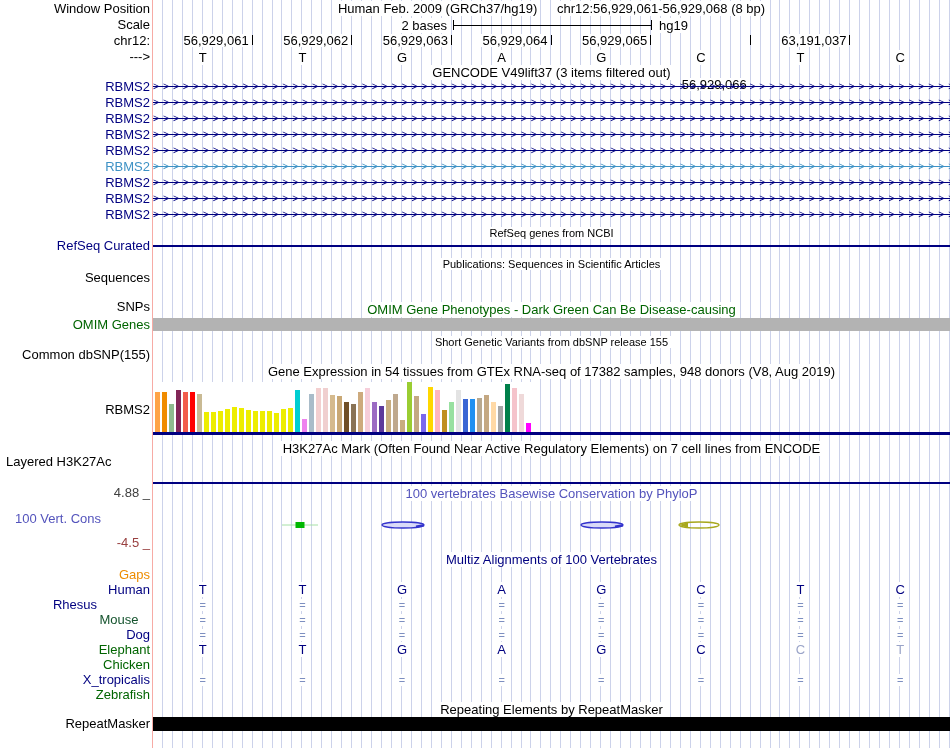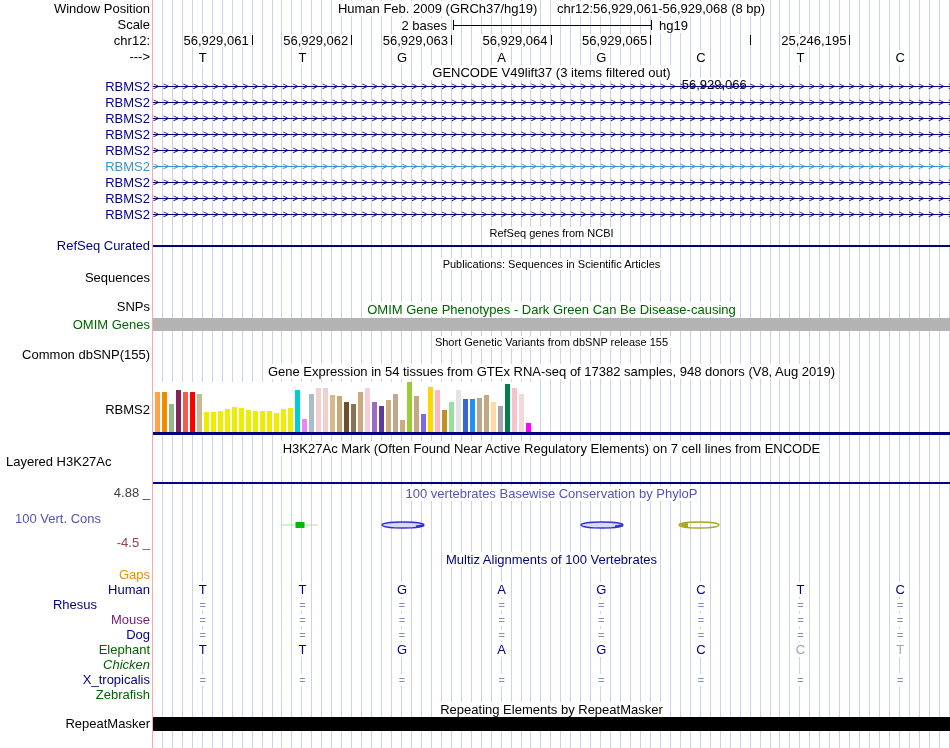--- a/index.html
+++ b/index.html
@@ -95,21 +95,21 @@
     <span class="num" style="position: absolute; right: 600.75px;">56,929,062</span>
     <div class="tick" style="position: absolute; left: 450.875px;"></div>
     <span class="num" style="position: absolute; right: 501.125px;">56,929,063</span>
     <div class="tick" style="position: absolute; left: 550.5px;"></div>
     <span class="num" style="position: absolute; right: 401.5px;">56,929,064</span>
     <div class="tick" style="position: absolute; left: 650.125px;"></div>
     <span class="num" style="position: absolute; right: 301.875px;">56,929,065</span>
     <div class="tick" style="position: absolute; left: 749.75px;"></div>
     <span class="num" style="position: absolute; right: 202.25px; margin-top: 44px;">56,929,066</span>
     <div class="tick" style="position: absolute; left: 849.375px;"></div>
-    <span class="num" style="position: absolute; right: 102.625px;">25,246,195</span>
+    <span class="num" style="position: absolute; right: 102.625px;">63,191,037</span>
     <div class="cell" style="position: absolute; left: 153px; top: 50px; width: 99.625px;"><span class="bg" style="color: rgb(0, 0, 0);">T</span></div>
     <div class="cell" style="position: absolute; left: 252.625px; top: 50px; width: 99.625px;"><span class="bg" style="color: rgb(0, 0, 0);">T</span></div>
     <div class="cell" style="position: absolute; left: 352.25px; top: 50px; width: 99.625px;"><span class="bg" style="color: rgb(0, 0, 0);">G</span></div>
     <div class="cell" style="position: absolute; left: 451.875px; top: 50px; width: 99.625px;"><span class="bg" style="color: rgb(0, 0, 0);">A</span></div>
     <div class="cell" style="position: absolute; left: 551.5px; top: 50px; width: 99.625px;"><span class="bg" style="color: rgb(0, 0, 0);">G</span></div>
     <div class="cell" style="position: absolute; left: 651.125px; top: 50px; width: 99.625px;"><span class="bg" style="color: rgb(0, 0, 0);">C</span></div>
     <div class="cell" style="position: absolute; left: 750.75px; top: 50px; width: 99.625px;"><span class="bg" style="color: rgb(0, 0, 0);">T</span></div>
     <div class="cell" style="position: absolute; left: 850.375px; top: 50px; width: 99.625px;"><span class="bg" style="color: rgb(0, 0, 0);">C</span></div>
     <div class="tx" style="position: absolute; top: 79px; color: rgb(0, 0, 128);">
       <div class="ln" style="position: absolute;"></div>
@@ -232,21 +232,21 @@
     <div class="cell" style="position: absolute; left: 850.375px; top: 582px; width: 99.625px;"><span class="bg" style="color: rgb(0, 0, 128);">C</span></div>
     <span class="llbl" style="position: absolute; top: 598px; color: rgb(0, 0, 128); left: 0px; width: 150px; text-align: center;">Rhesus</span>
     <div class="cell" style="position: absolute; left: 153px; top: 597px; width: 99.625px;"><span class="bg same" style="color: rgb(125, 143, 192);">=</span></div>
     <div class="cell" style="position: absolute; left: 252.625px; top: 597px; width: 99.625px;"><span class="bg same" style="color: rgb(125, 143, 192);">=</span></div>
     <div class="cell" style="position: absolute; left: 352.25px; top: 597px; width: 99.625px;"><span class="bg same" style="color: rgb(125, 143, 192);">=</span></div>
     <div class="cell" style="position: absolute; left: 451.875px; top: 597px; width: 99.625px;"><span class="bg same" style="color: rgb(125, 143, 192);">=</span></div>
     <div class="cell" style="position: absolute; left: 551.5px; top: 597px; width: 99.625px;"><span class="bg same" style="color: rgb(125, 143, 192);">=</span></div>
     <div class="cell" style="position: absolute; left: 651.125px; top: 597px; width: 99.625px;"><span class="bg same" style="color: rgb(125, 143, 192);">=</span></div>
     <div class="cell" style="position: absolute; left: 750.75px; top: 597px; width: 99.625px;"><span class="bg same" style="color: rgb(125, 143, 192);">=</span></div>
     <div class="cell" style="position: absolute; left: 850.375px; top: 597px; width: 99.625px;"><span class="bg same" style="color: rgb(125, 143, 192);">=</span></div>
-    <span class="llbl" style="position: absolute; top: 613px; color: #701a75; left: 0px; width: 150px; text-align: right;">Mouse</span>
+    <span class="llbl" style="position: absolute; top: 613px; color: #14532d; left: 0px; width: 150px; text-align: center; padding-left: 44px;">Mouse</span>
     <div class="cell" style="position: absolute; left: 153px; top: 612px; width: 99.625px;"><span class="bg same" style="color: rgb(125, 143, 192);">=</span></div>
     <div class="cell" style="position: absolute; left: 252.625px; top: 612px; width: 99.625px;"><span class="bg same" style="color: rgb(125, 143, 192);">=</span></div>
     <div class="cell" style="position: absolute; left: 352.25px; top: 612px; width: 99.625px;"><span class="bg same" style="color: rgb(125, 143, 192);">=</span></div>
     <div class="cell" style="position: absolute; left: 451.875px; top: 612px; width: 99.625px;"><span class="bg same" style="color: rgb(125, 143, 192);">=</span></div>
     <div class="cell" style="position: absolute; left: 551.5px; top: 612px; width: 99.625px;"><span class="bg same" style="color: rgb(125, 143, 192);">=</span></div>
     <div class="cell" style="position: absolute; left: 651.125px; top: 612px; width: 99.625px;"><span class="bg same" style="color: rgb(125, 143, 192);">=</span></div>
     <div class="cell" style="position: absolute; left: 750.75px; top: 612px; width: 99.625px;"><span class="bg same" style="color: rgb(125, 143, 192);">=</span></div>
     <div class="cell" style="position: absolute; left: 850.375px; top: 612px; width: 99.625px;"><span class="bg same" style="color: rgb(125, 143, 192);">=</span></div>
     <span class="llbl" style="position: absolute; top: 628px; color: rgb(0, 0, 128); left: 0px; width: 150px; text-align: right;">Dog</span>
     <div class="cell" style="position: absolute; left: 153px; top: 627px; width: 99.625px;"><span class="bg same" style="color: rgb(125, 143, 192);">=</span></div>
@@ -259,21 +259,21 @@
     <div class="cell" style="position: absolute; left: 850.375px; top: 627px; width: 99.625px;"><span class="bg same" style="color: rgb(125, 143, 192);">=</span></div>
     <span class="llbl" style="position: absolute; top: 643px; color: rgb(0, 100, 0); left: 0px; width: 150px; text-align: right;">Elephant</span>
     <div class="cell" style="position: absolute; left: 153px; top: 642px; width: 99.625px;"><span class="bg" style="color: rgb(0, 0, 128);">T</span></div>
     <div class="cell" style="position: absolute; left: 252.625px; top: 642px; width: 99.625px;"><span class="bg" style="color: rgb(0, 0, 128);">T</span></div>
     <div class="cell" style="position: absolute; left: 352.25px; top: 642px; width: 99.625px;"><span class="bg" style="color: rgb(0, 0, 128);">G</span></div>
     <div class="cell" style="position: absolute; left: 451.875px; top: 642px; width: 99.625px;"><span class="bg" style="color: rgb(0, 0, 128);">A</span></div>
     <div class="cell" style="position: absolute; left: 551.5px; top: 642px; width: 99.625px;"><span class="bg" style="color: rgb(0, 0, 128);">G</span></div>
     <div class="cell" style="position: absolute; left: 651.125px; top: 642px; width: 99.625px;"><span class="bg" style="color: rgb(0, 0, 128);">C</span></div>
     <div class="cell" style="position: absolute; left: 750.75px; top: 642px; width: 99.625px;"><span class="bg" style="color: rgb(154, 164, 200);">C</span></div>
     <div class="cell" style="position: absolute; left: 850.375px; top: 642px; width: 99.625px;"><span class="bg" style="color: rgb(154, 164, 200);">T</span></div>
-    <span class="llbl" style="position: absolute; top: 658px; color: rgb(0, 100, 0); left: 0px; width: 150px; text-align: right; font-style: italic;">Chicken</span>
+    <span class="llbl" style="position: absolute; top: 658px; color: rgb(0, 100, 0); left: 0px; width: 150px; text-align: right;">Chicken</span>
     <span class="llbl" style="position: absolute; top: 673px; color: rgb(0, 0, 128); left: 0px; width: 150px; text-align: right;">X_tropicalis</span>
     <div class="cell" style="position: absolute; left: 153px; top: 672px; width: 99.625px;"><span class="bg same" style="color: rgb(125, 143, 192);">=</span></div>
     <div class="cell" style="position: absolute; left: 252.625px; top: 672px; width: 99.625px;"><span class="bg same" style="color: rgb(125, 143, 192);">=</span></div>
     <div class="cell" style="position: absolute; left: 352.25px; top: 672px; width: 99.625px;"><span class="bg same" style="color: rgb(125, 143, 192);">=</span></div>
     <div class="cell" style="position: absolute; left: 451.875px; top: 672px; width: 99.625px;"><span class="bg same" style="color: rgb(125, 143, 192);">=</span></div>
     <div class="cell" style="position: absolute; left: 551.5px; top: 672px; width: 99.625px;"><span class="bg same" style="color: rgb(125, 143, 192);">=</span></div>
     <div class="cell" style="position: absolute; left: 651.125px; top: 672px; width: 99.625px;"><span class="bg same" style="color: rgb(125, 143, 192);">=</span></div>
     <div class="cell" style="position: absolute; left: 750.75px; top: 672px; width: 99.625px;"><span class="bg same" style="color: rgb(125, 143, 192);">=</span></div>
     <div class="cell" style="position: absolute; left: 850.375px; top: 672px; width: 99.625px;"><span class="bg same" style="color: rgb(125, 143, 192);">=</span></div>
     <span class="llbl" style="position: absolute; top: 688px; color: rgb(0, 100, 0); left: 0px; width: 150px; text-align: right;">Zebrafish</span>

